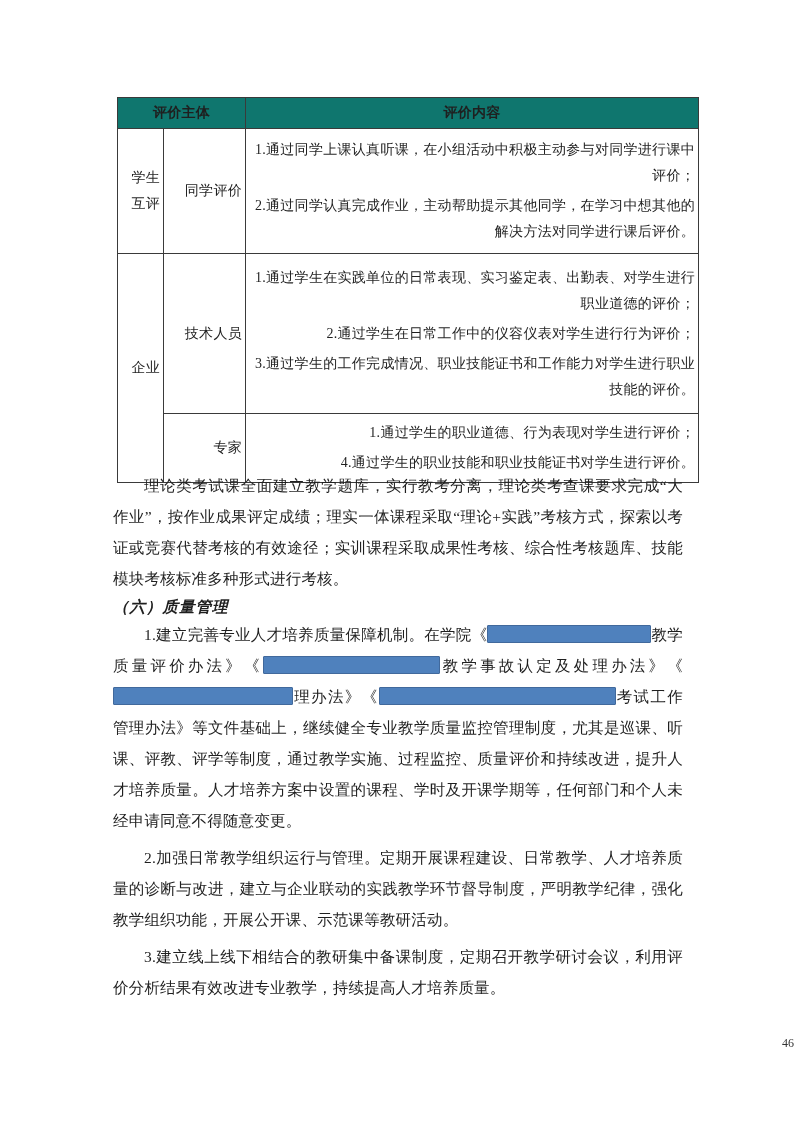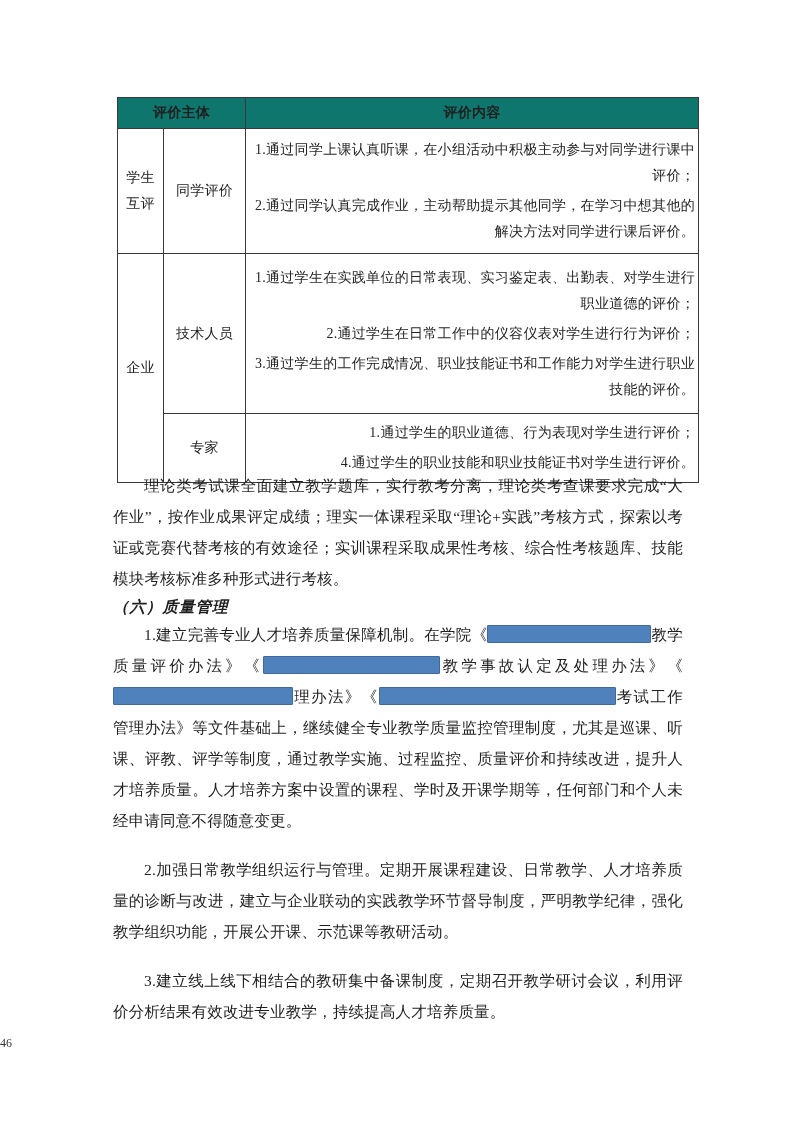--- a/index.html
+++ b/index.html
@@ -16,44 +16,44 @@
     border-collapse:collapse;table-layout:fixed;
     font-size:14px;letter-spacing:0.3px;line-height:26px;
   }
   .eval-table th,.eval-table td{
     border:1px solid #3a3a3a;padding:2px 3px;vertical-align:middle;
   }
   .eval-table th{
     background:#0f766e;font-weight:bold;text-align:center;height:24px;
     font-size:14px;
   }
-  .c-group,.c-role{text-align:center;}
+  .c-group,.c-role{text-align:right;}
   .c-items{text-align:right;padding:6px 2px 6px 4px;}
   .c-items .item{margin:4px 0;}
 
   
   .bodytext{
     position:absolute;left:113px;top:470px;width:570px;
     font-size:15.5px;line-height:31px;letter-spacing:0.2px;
     text-align:justify;
   }
   .para{margin:0;text-indent:2em;}
   .heading{
     margin:0;font-size:15.5px;line-height:25px;font-weight:bold;font-style:italic;
     text-indent:0;letter-spacing:1px;
   }
-  .gap-md{margin-top:18px;}
+  .gap-md{margin-top:6px;}
   .redaction{
     display:inline-block;height:16px;vertical-align:-3px;
     border:1px solid #41699c;border-radius:1px;
   }
 
   
   .pagenum{
-    position:absolute;left:0;top:1036px;width:100%;text-align:left;
+    position:absolute;left:0;top:1036px;width:100%;text-align:right;
     font-size:12px;color:#333;
   }
 </style>
 </head>
 <body>
 
 <div class="page">
 
   <table class="eval-table">
     <colgroup>

